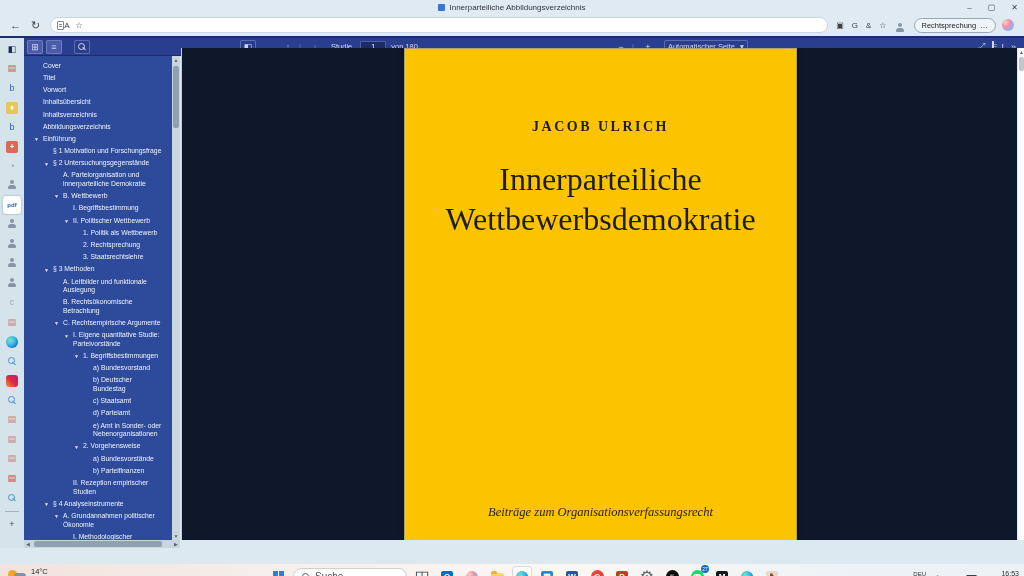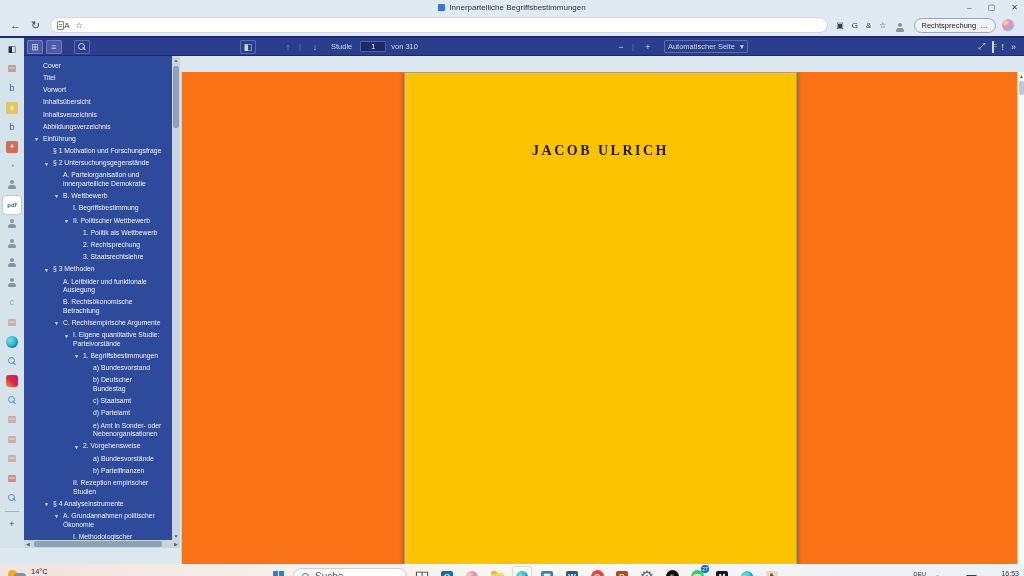--- a/index.html
+++ b/index.html
@@ -60,21 +60,21 @@
   .toc-row{position:relative;padding:1.8px 4px 1.8px 0;color:#eef3fc;font-size:6.8px;line-height:8.6px;cursor:pointer;}
   .toc-row .tri{position:absolute;top:2px;font-size:5px;color:#dfe7f8;}
   
   #toc-vscroll{position:absolute;right:0;top:0;width:8px;height:484px;background:#c9d6dd;}
   #toc-vthumb{position:absolute;left:1px;top:10px;width:6px;height:62px;background:#90a2b2;border-radius:2px;}
   .scr-arrow{position:absolute;width:8px;text-align:center;font-size:5px;color:#5a6772;line-height:8px;}
   #toc-hscroll{position:absolute;left:0;bottom:0;width:156px;height:8px;background:#c9d6dd;}
   #toc-hthumb{position:absolute;left:10px;top:1px;width:128px;height:6px;background:#90a2b2;border-radius:2px;}
 
   
-  #docarea{left:181px;top:72px;width:843px;height:492px;background:#f97316;overflow:hidden;border-left:1px solid #c6ccd4;}
+  #docarea{left:181px;top:48px;width:843px;height:492px;background:#0f172a;overflow:hidden;border-left:1px solid #c6ccd4;}
   #page{position:absolute;left:222px;top:0;width:393px;height:560px;background:#fcc400;border:1px solid #b3a16b;box-shadow:0 0 5px rgba(0,0,0,.4);}
   #page .author{position:absolute;top:70px;width:100%;text-align:center;font-family:"Liberation Serif",serif;font-weight:bold;font-size:14px;letter-spacing:2.5px;color:#1e1c16;}
   #page .t1{position:absolute;top:112px;width:100%;text-align:center;font-family:"Liberation Serif",serif;font-size:32px;color:#1e1c16;}
   #page .t2{position:absolute;top:152px;width:100%;text-align:center;font-family:"Liberation Serif",serif;font-size:32px;color:#1e1c16;}
   #page .series{position:absolute;top:456px;width:100%;text-align:center;font-family:"Liberation Serif",serif;font-style:italic;font-size:12.5px;color:#1e1c16;}
   #page .snum{position:absolute;top:474px;width:100%;text-align:center;font-family:"Liberation Serif",serif;font-style:italic;font-size:12px;color:#1e1c16;}
   #doc-vscroll{position:absolute;right:0;top:0;width:7px;height:492px;background:#fafbfc;border-left:1px solid #e3e6e9;}
   #doc-vthumb{position:absolute;left:1px;top:9px;width:5px;height:14px;background:#c1c7cc;border-radius:2px;}
 
   
@@ -114,21 +114,21 @@
   .chev{font-size:7px;color:#3a3f44;}
   .cloudg{font-size:9px;color:#5f6a72;font-family:"DejaVu Sans",sans-serif;}
 </style>
 </head>
 <body>
 
 <div id="stage">
 
   <div id="titlebar" class="abs">
     <span class="fav"></span>
-    <span>Innerparteiliche Begriffsbestimmungen</span>
+    <span>Innerparteiliche Abbildungsverzeichnis</span>
   </div>
   <div id="wincontrols">
     <span>–</span>
     <span>▢</span>
     <span>✕</span>
   </div>
 
   <div id="browserbar" class="abs">
     <div id="navbtns">
       <span>←</span>
@@ -238,21 +238,21 @@
     <span class="tb-ic on">≡</span>
     <span class="tb-ic box" style="margin-left:12px;">
         <span class="gl-mag" style="color:#cfd6ee;"></span>
       </span>
     <span class="tb-ic box" style="margin-left:150px;">◧</span>
     <span class="tb-ic" style="margin-left:24px;color:#8fa0d0;">↑</span>
     <span class="tb-sep">|</span>
     <span class="tb-ic" style="color:#aebdf0;">↓</span>
     <span style="margin-left:8px;">Studie</span>
     <input id="pageinput" style="margin-left: 8px;" value="1">
-    <span style="margin-left:5px;">von 310</span>
+    <span style="margin-left:5px;">von 180</span>
     <span class="tb-ic" style="margin-left:195px;">−</span>
     <span class="tb-sep">|</span>
     <span class="tb-ic">+</span>
     <span id="zoomsel">
       <span>Automatischer Seite</span>
       <span>▾</span>
     </span>
     <div id="tb-right">
       <span>⤢</span>
       <span><span class="doc-ic" style="border-color:#cfd6ee;"></span></span>
@@ -306,20 +306,23 @@
     <div id="toc-hscroll">
       <span class="scr-arrow" style="left:0;line-height:8px;">◀</span>
       <div id="toc-hthumb"></div>
       <span class="scr-arrow" style="right:0;line-height:8px;">▶</span>
     </div>
   </div>
 
   <div id="docarea" class="abs">
     <div id="page">
       <div class="author">JACOB ULRICH</div>
+      <div class="t1">Innerparteiliche</div>
+      <div class="t2">Wettbewerbsdemokratie</div>
+      <div class="series">Beiträge zum Organisationsverfassungsrecht</div>
     </div>
     <div id="doc-vscroll">
       <span class="scr-arrow" style="top:0;width:7px;">▲</span>
       <div id="doc-vthumb"></div>
     </div>
   </div>
 
   <div id="taskbar" class="abs">
     <div id="weather">
       <span class="weather-ic"></span>

